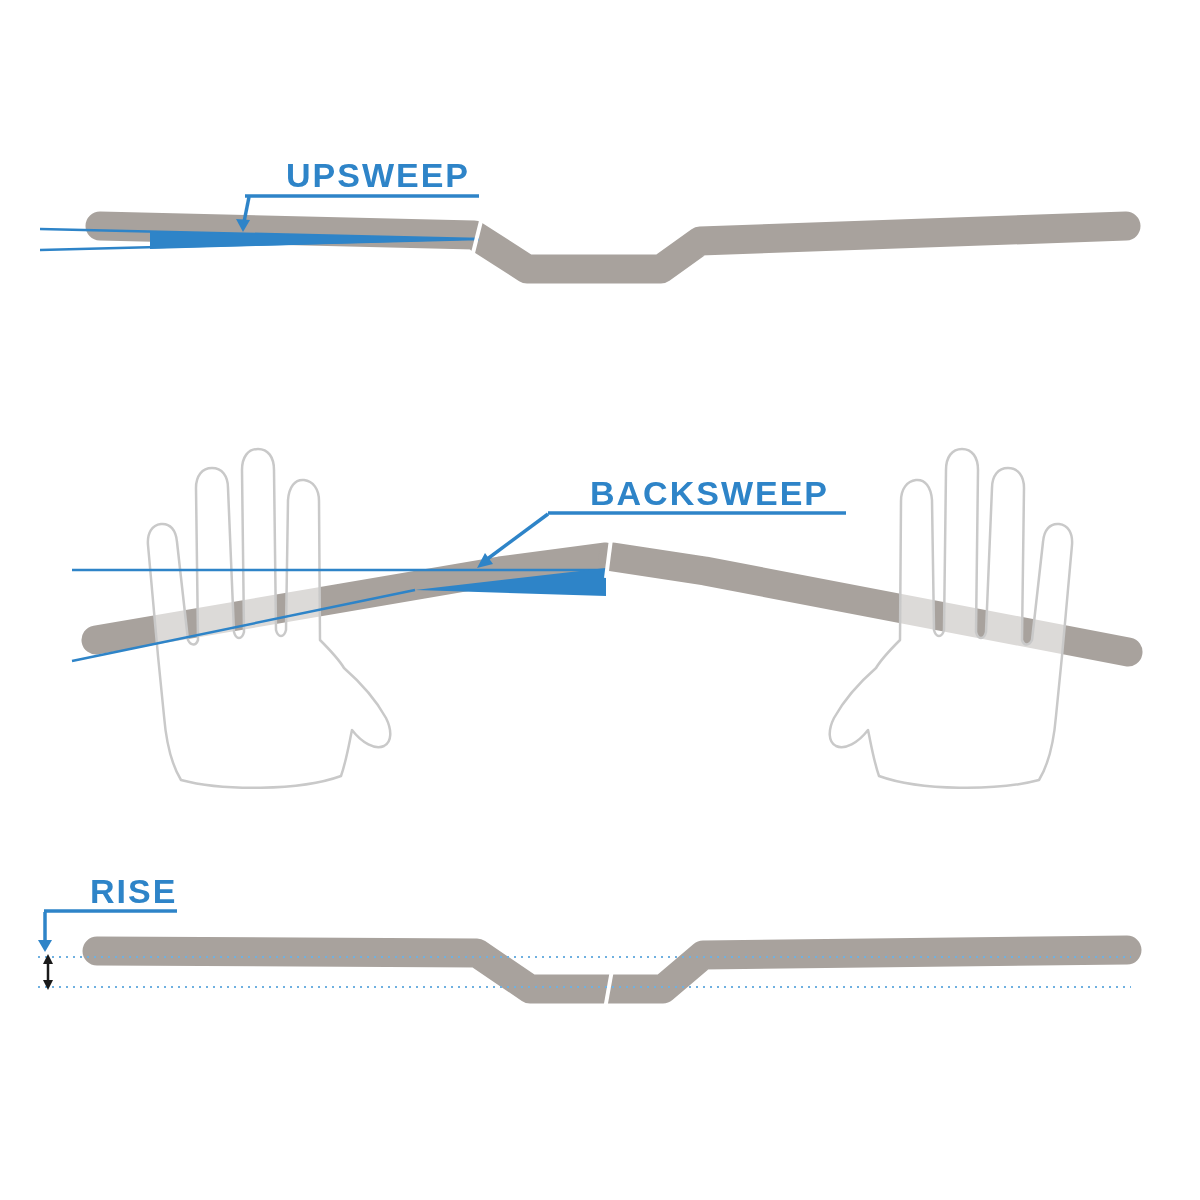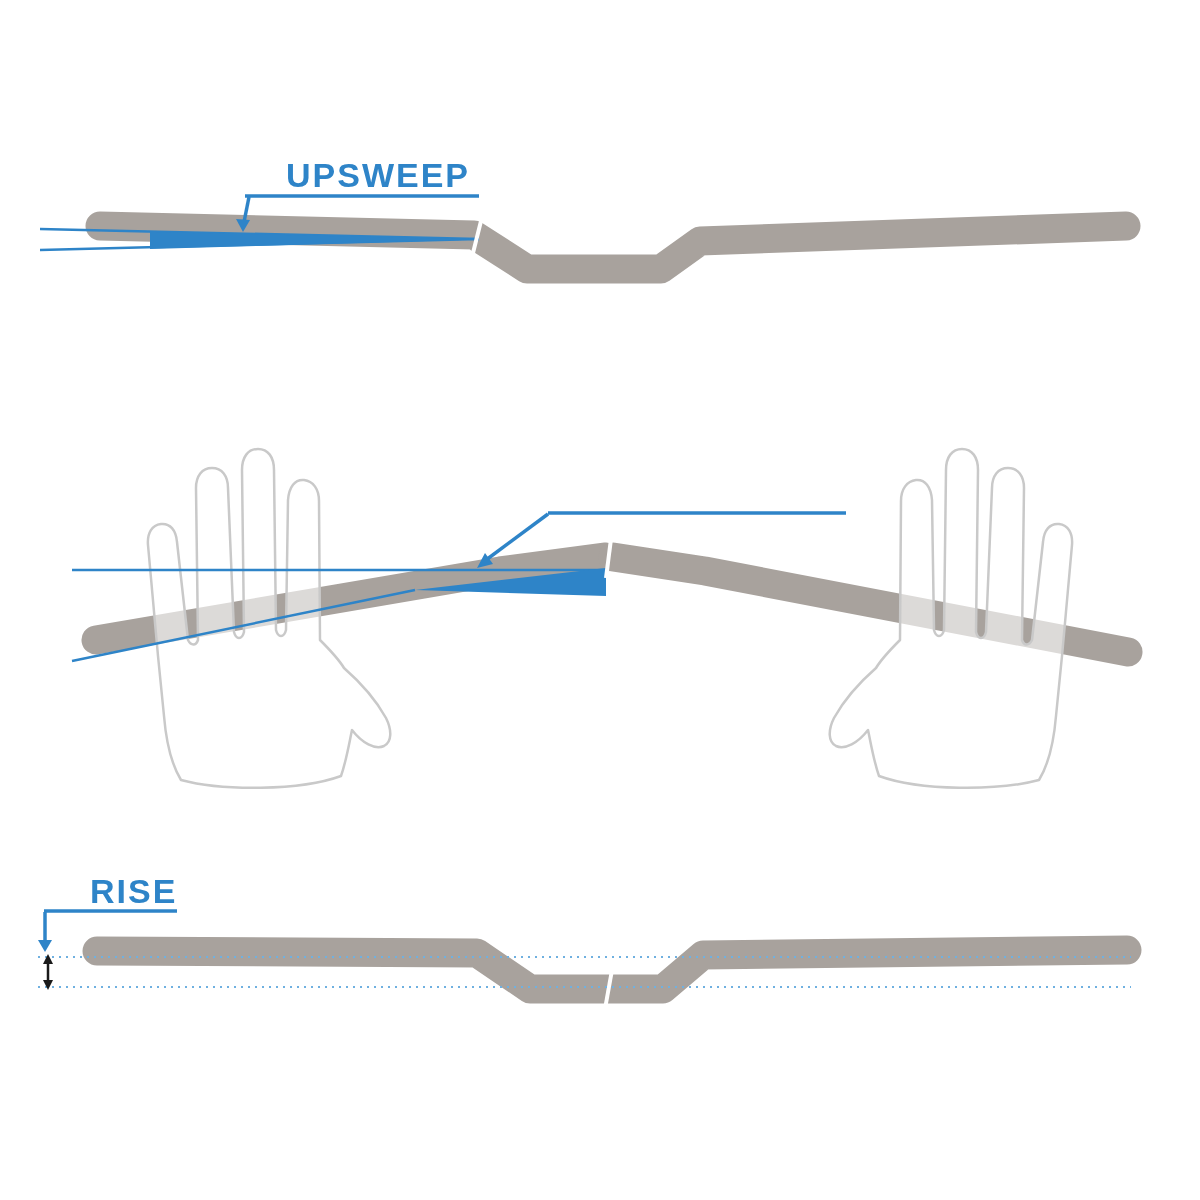--- a/index.html
+++ b/index.html
@@ -187,15 +187,16 @@
       <path class="accent-line-thick" d="M 45 912 L 45 941"></path>
       <polygon class="accent-fill" points="45,952 38,940 52,940"></polygon>
 
       <path class="measure" d="M 48 962 L 48 982"></path>
       <polygon class="measure-head" points="48,954 43,964 53,964"></polygon>
       <polygon class="measure-head" points="48,990 43,980 53,980"></polygon>
     </g>
   </svg>
 
   <div class="diagram-label" style="left:286px; top:156px;">UPSWEEP</div>
+  <div class="diagram-label" style="left:590px; top:474px;">BACKSWEEP</div>
   <div class="diagram-label" style="left:90px; top:872px;">RISE</div>
 
 </div>
 
 </body></html>

